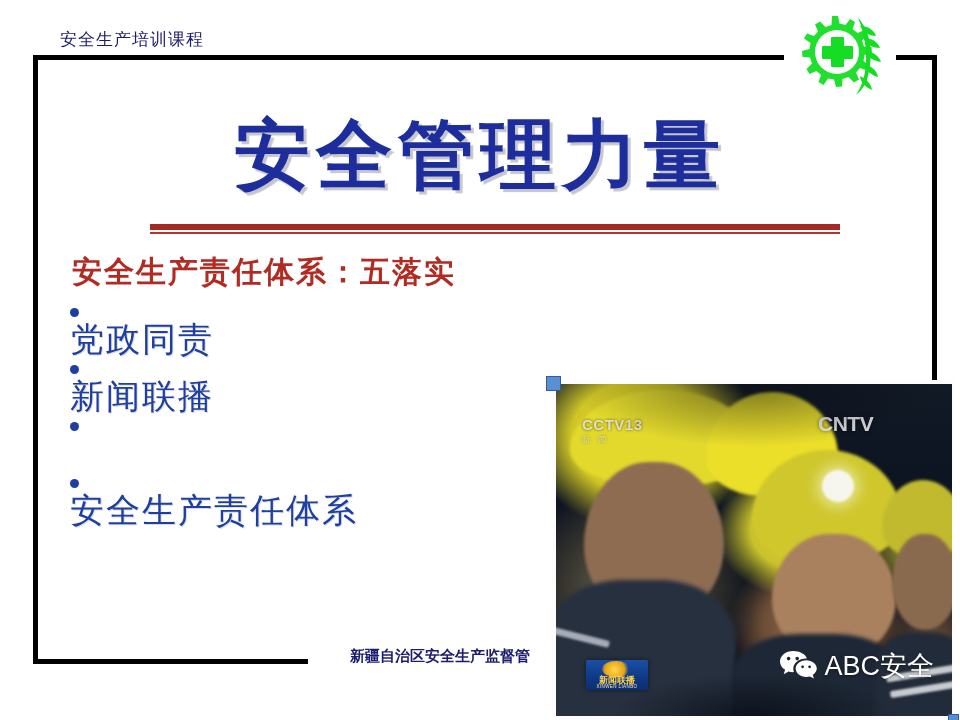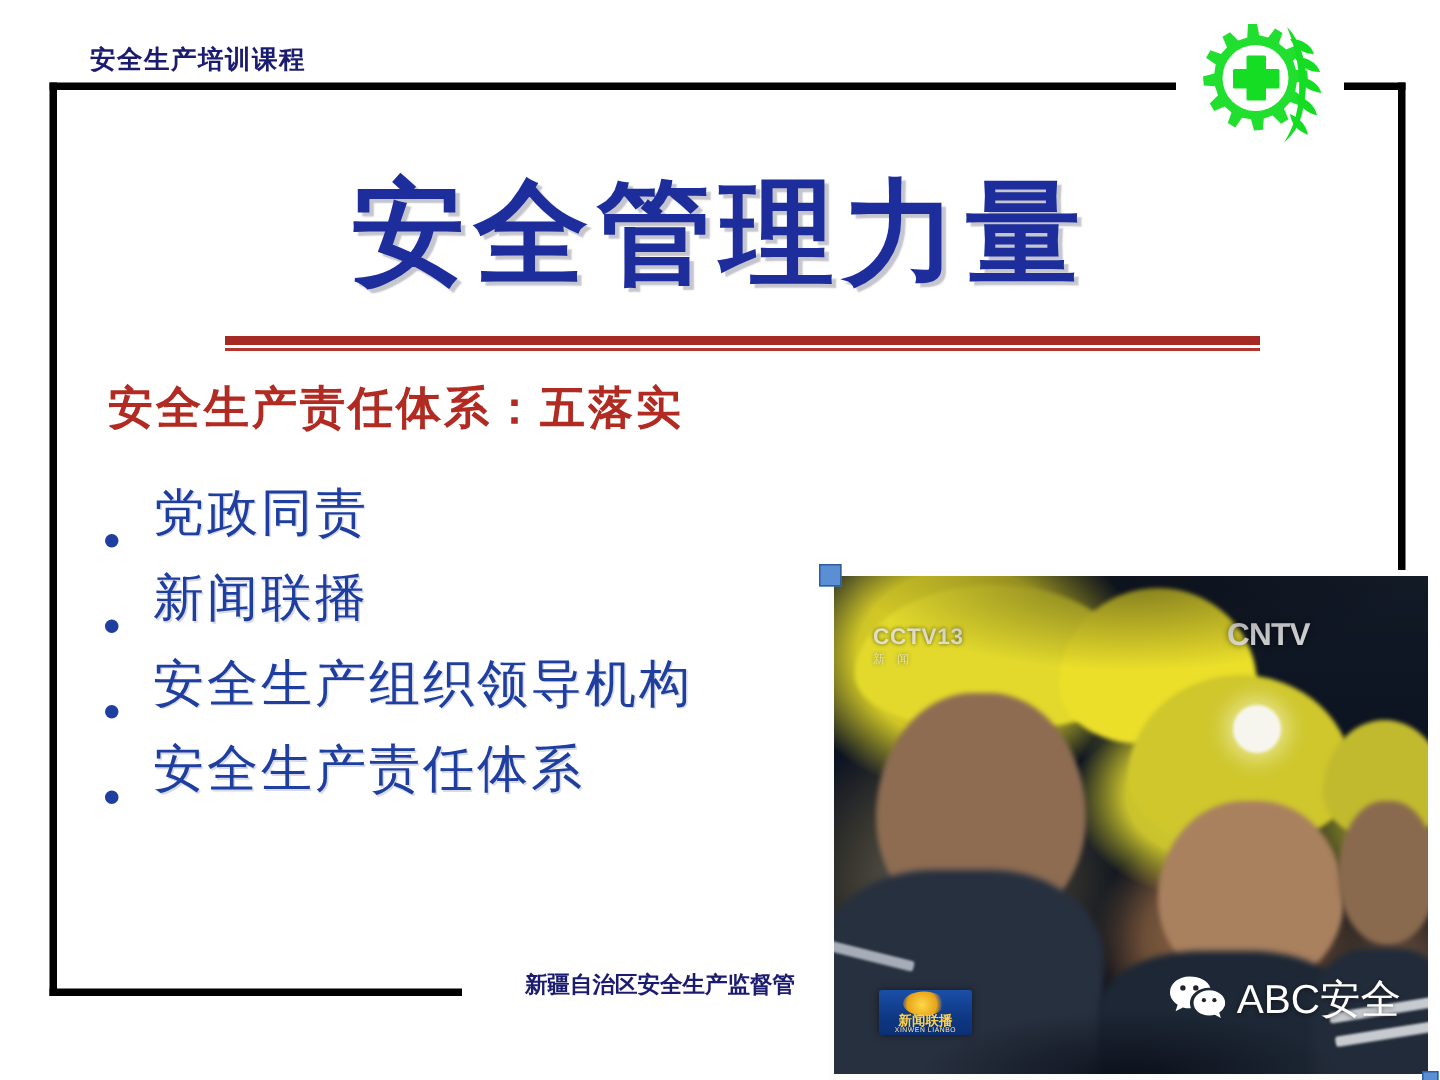--- a/index.html
+++ b/index.html
@@ -11,21 +11,21 @@
     overflow:hidden;
   }
 
   
   #slide { position:absolute; inset:0; background:#fff; }
 
   
   .header-title {
     position:absolute; left:60px; top:28px;
     font-family:"Liberation Serif", serif;
-    font-size:17px; font-weight:bold; letter-spacing:1px;
+    font-size:17px; font-weight:normal; letter-spacing:1px;
     color:#1b1b6f; white-space:nowrap;
   }
 
   
   .logo { position:absolute; left:786px; top:8px; width:112px; height:96px; }
 
   
   .frame-top-a  { position:absolute; left:33px;  top:55px;  width:751px; height:5px;  background:#000; }
   .frame-top-b  { position:absolute; left:896px; top:55px;  width:41px;  height:5px;  background:#000; }
   .frame-left   { position:absolute; left:33px;  top:55px;  width:5px;   height:609px;background:#000; }
@@ -53,21 +53,21 @@
   .subtitle {
     position:absolute; left:72px; top:252px;
     font-family:"Liberation Serif", serif;
     font-size:30px; font-weight:bold;
     color:#b22b22; letter-spacing:2px;
     white-space:nowrap;
   }
 
   
   .bullets { position:absolute; left:70px; top:308px; width:520px; }
-  .bullet-row { display:flex; align-items:flex-end; height:57px; }
+  .bullet-row { display:flex; align-items:flex-start; height:57px;flex-direction:column; }
   .bullet-dot {
     width:9px; height:9px; border-radius:50%;
     background:#1f3fa0; flex:0 0 auto; margin-right:23px;
   }
   .bullet-text {
     font-family:"Liberation Serif", serif;
     font-size:34px; color:#1f3fa0; letter-spacing:2px;
     text-shadow:1px 1px 0 rgba(170,175,195,0.45);
     white-space:nowrap;
   }
@@ -259,21 +259,20 @@
     <div class="bullet-row">
       <span class="bullet-dot"></span>
       <span class="bullet-text">党政同责</span>
     </div>
     <div class="bullet-row">
       <span class="bullet-dot"></span>
       <span class="bullet-text">新闻联播</span>
     </div>
     <div class="bullet-row">
       <span class="bullet-dot"></span>
-      <span class="bullet-text">安全生产组织领导机构</span>
     </div>
     <div class="bullet-row">
       <span class="bullet-dot"></span>
       <span class="bullet-text">安全生产责任体系</span>
     </div>
   </div>
 
   <div class="footer-text">新疆自治区安全生产监督管</div>
 
   <div class="photo">

